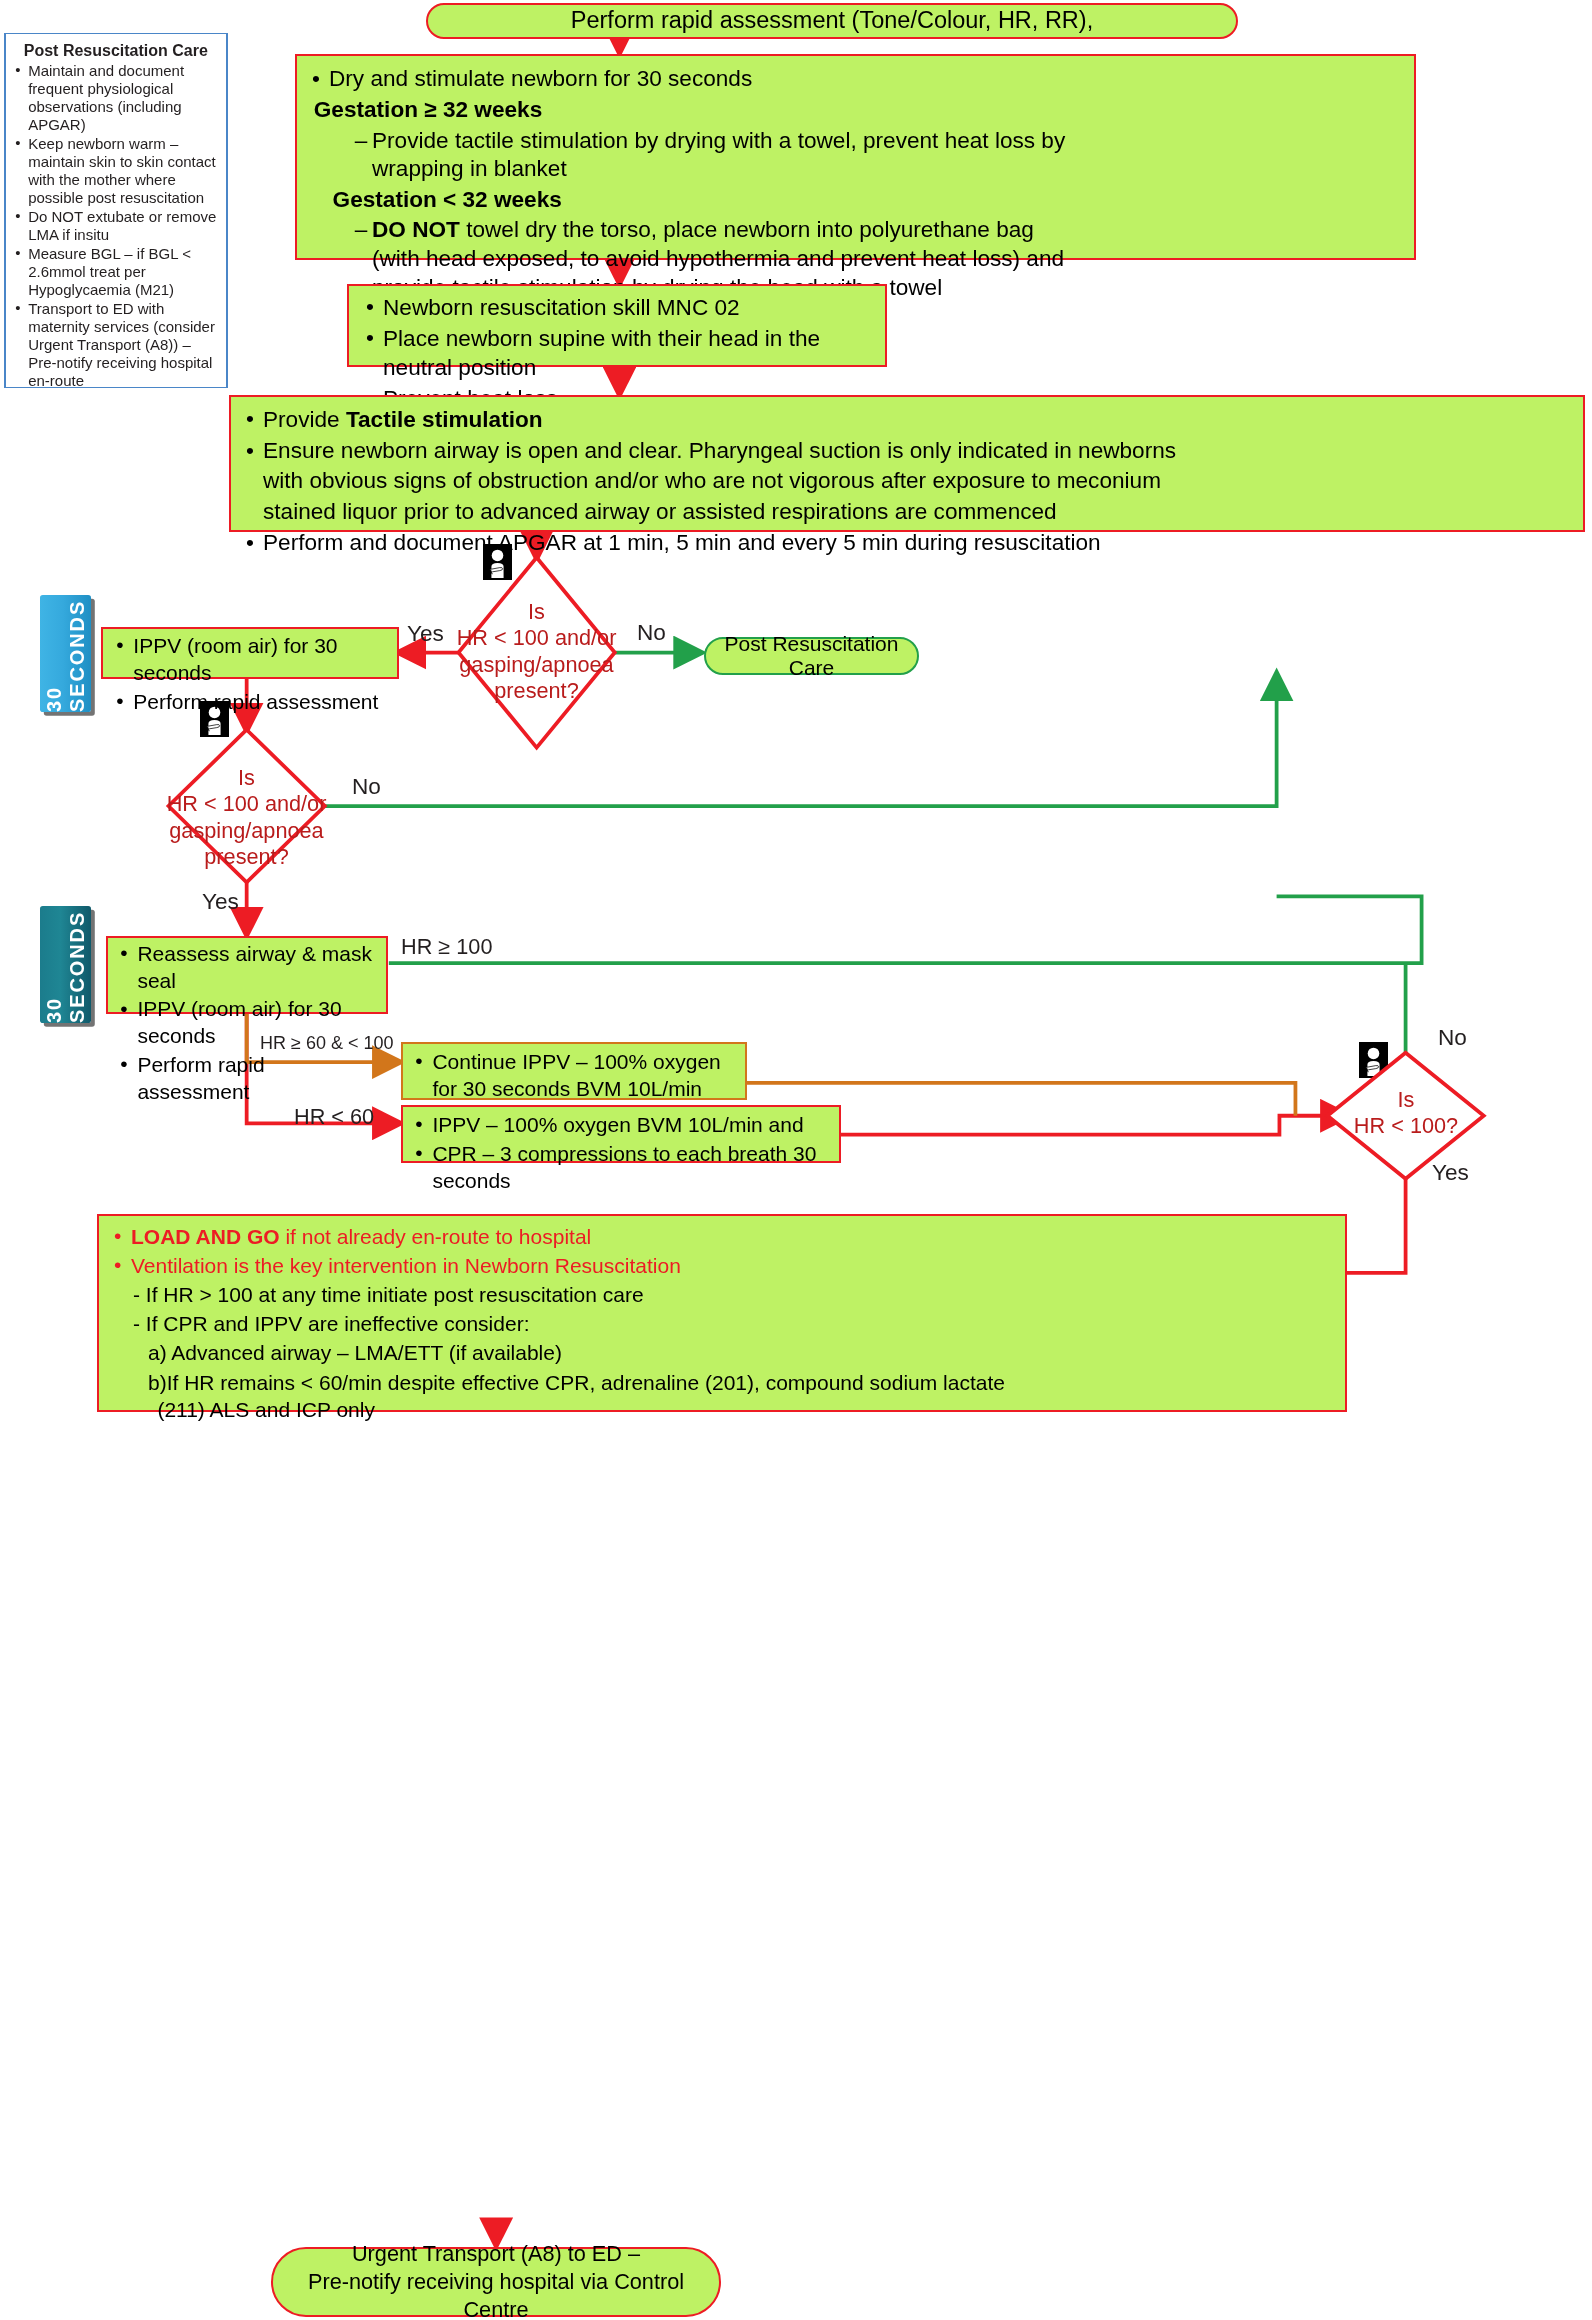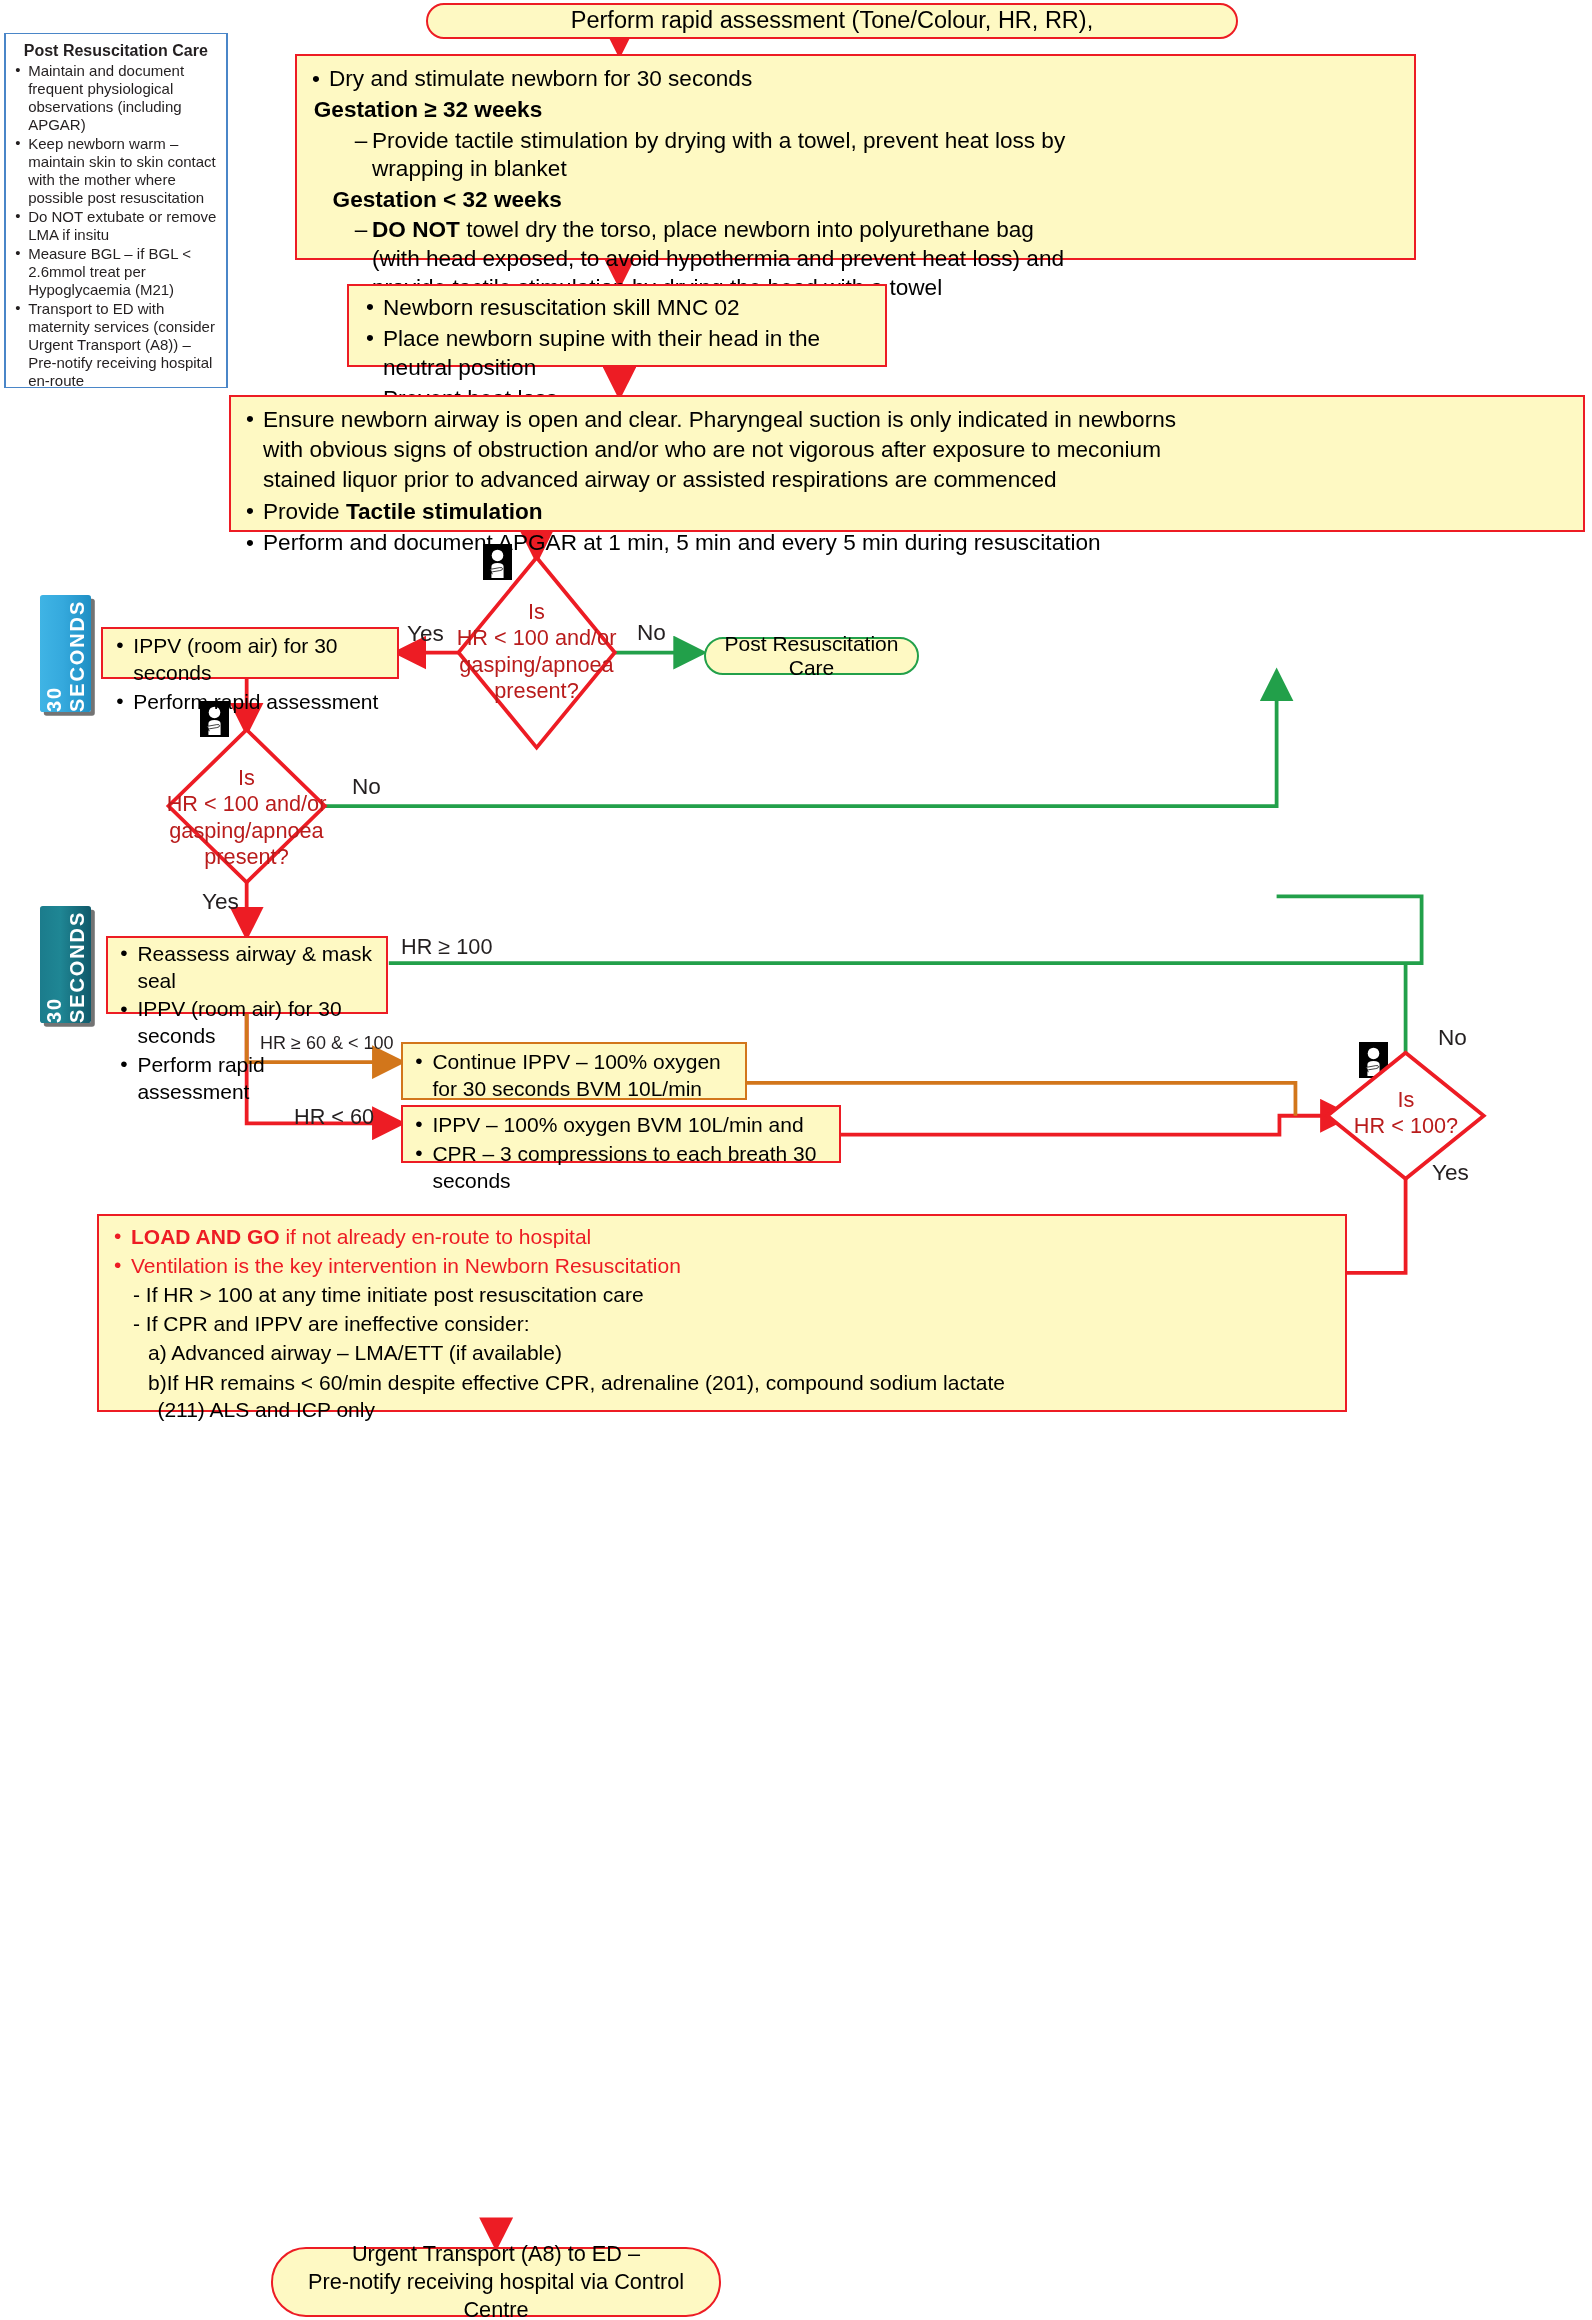--- a/index.html
+++ b/index.html
@@ -1,19 +1,19 @@
 <!DOCTYPE html>
 <html style="font-size:15px"><head>
 <meta charset="utf-8">
 <style>
   html,body{margin:0;padding:0;background:#ffffff;}
   body{font-family:"Liberation Sans",sans-serif;}
   #page{position:relative;width:1592px;height:2320px;background:#fff;overflow:hidden;}
 
-  .node{position:absolute;box-sizing:border-box;background:#fef9c3;}
+  .node{position:absolute;box-sizing:border-box;background:#bef264;}
   .rbox{border:2.8px solid #ED1C24;}
   .obox{border:2.8px solid #D2761B;}
   .oval{border:2.8px solid #ED1C24;border-radius:56px;display:flex;align-items:center;justify-content:center;text-align:center;}
   .oval.green{border-color:#22A04A;}
 
   .txt{position:absolute;box-sizing:border-box;color:#b91c1c;}
   .b{font-weight:bold;}
   .red{color:#ED1C24;}
 
   ul.bl{list-style:none;margin:0;padding:0;}
@@ -152,26 +152,26 @@
   <div class="node rbox" style="left:347px;top:284px;width:540px;height:83px;padding:6.6px 9.4px 0 15px;font-size:22.6px;line-height:1.30;">
     <ul class="bl">
       <li>Newborn resuscitation skill MNC 02</li>
       <li>Place newborn supine with their head in the neutral position</li>
       <li>Prevent heat loss</li>
     </ul>
   </div>
 
   <div class="node rbox" style="left:229px;top:395px;width:1356px;height:137px;padding:7.5px 9.4px 0 13px;font-size:22.6px;line-height:1.33;">
     <ul class="bl">
+      <li><span>Provide </span><b>Tactile stimulation</b></li>
       <li>
         <span>Ensure newborn airway is open and clear. Pharyngeal suction is only indicated in newborns</span>
         <span style="display:block;">with obvious signs of obstruction and/or who are not vigorous after exposure to meconium</span>
         <span style="display:block;">stained liquor prior to advanced airway or assisted respirations are commenced</span>
       </li>
-      <li><span>Provide </span><b>Tactile stimulation</b></li>
       <li>Perform and document APGAR at 1 min, 5 min and every 5 min during resuscitation</li>
     </ul>
   </div>
 
   <div class="picon" style="left:483px;top:544px;width:29px;height:36px;">
     <svg width="29" height="36" viewBox="0 0 31 38">
         <rect width="31" height="38" fill="#000"></rect>
         <circle cx="15.5" cy="12" r="6.2" fill="#fff"></circle>
         <path d="M9 36 L9 24 Q9 20 15.5 20 Q22 20 22 24 L22 36 Z" fill="#fff"></path>
         <path d="M7 27 L18 25 Q21 24.6 21 26.2 Q21 27.8 18 28.2 L10 29.5 Z" fill="#fff" stroke="#000" stroke-width="0.8"></path>

